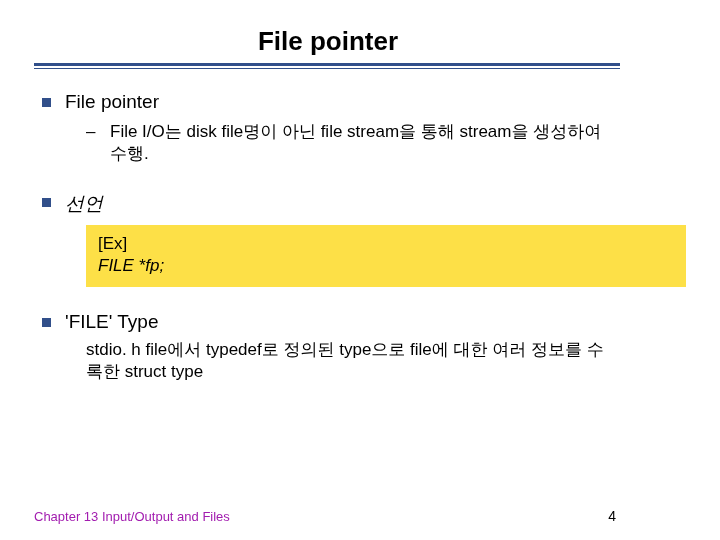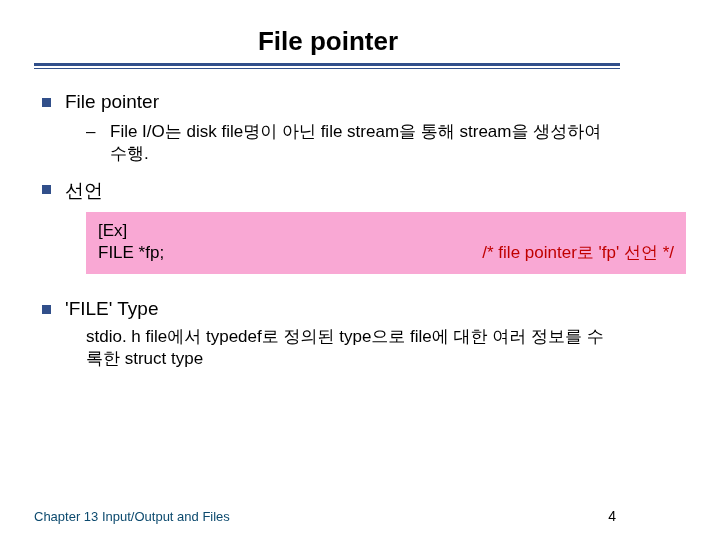--- a/index.html
+++ b/index.html
@@ -75,50 +75,51 @@
     line-height: 22px;
     margin-right: 10px;
   }
   .sub-text {
     font-size: 17px;
     line-height: 22px;
     color: #000;
   }
   .code-box {
     margin: 8px 0 0 44px;
-    background: #f9a8d4;
+    background: #fde047;
     padding: 8px 12px 10px 12px;
     font-size: 17px;
     line-height: 22px;
     box-sizing: border-box;
     width: 600px;
   }
   .code-row2 {
     display: flex;
     justify-content: space-between;
     align-items: baseline;
+    font-style: italic;
   }
   .code-left { white-space: pre; }
   .code-right {
     color: #c00000;
     white-space: pre;
   }
   .desc {
     margin: 6px 0 6px 44px;
     padding-right: 6px;
     font-size: 17px;
     line-height: 22px;
     color: #000;
   }
   .footer-left {
     position: absolute;
     left: 34px;
     bottom: 16px;
     font-size: 13px;
-    color: #0c4a6e;
+    color: #a21caf;
   }
   .footer-right {
     position: absolute;
     right: 40px;
     bottom: 16px;
     font-size: 14px;
     color: #000;
   }
 </style>
 </head>
@@ -136,29 +137,28 @@
 
     <div class="item first">
       <div class="sq-bullet"></div>
       <div class="item-head">File pointer</div>
     </div>
     <div class="sub">
       <div class="dash">–</div>
       <div class="sub-text">File I/O는 disk file명이 아닌 file stream을 통해 stream을 생성하여 수행.</div>
     </div>
 
-    <div class="item" style="margin-top:13px;">
+    <div class="item" style="margin-top:26px;font-style:italic;">
       <div class="sq-bullet"></div>
       <div class="item-head">선언</div>
     </div>
     <div class="code-box">
       <div>[Ex]</div>
       <div class="code-row2">
         <span class="code-left">FILE *fp;</span>
-        <span class="code-right">/* file pointer로 'fp' 선언 */</span>
       </div>
     </div>
 
     <div class="item" style="margin-top:24px;text-align:center;">
       <div class="sq-bullet"></div>
       <div class="item-head">'FILE' Type</div>
     </div>
     <div class="desc">stdio. h file에서 typedef로 정의된 type으로 file에 대한 여러 정보를 수록한 struct type</div>
 
   </div>

